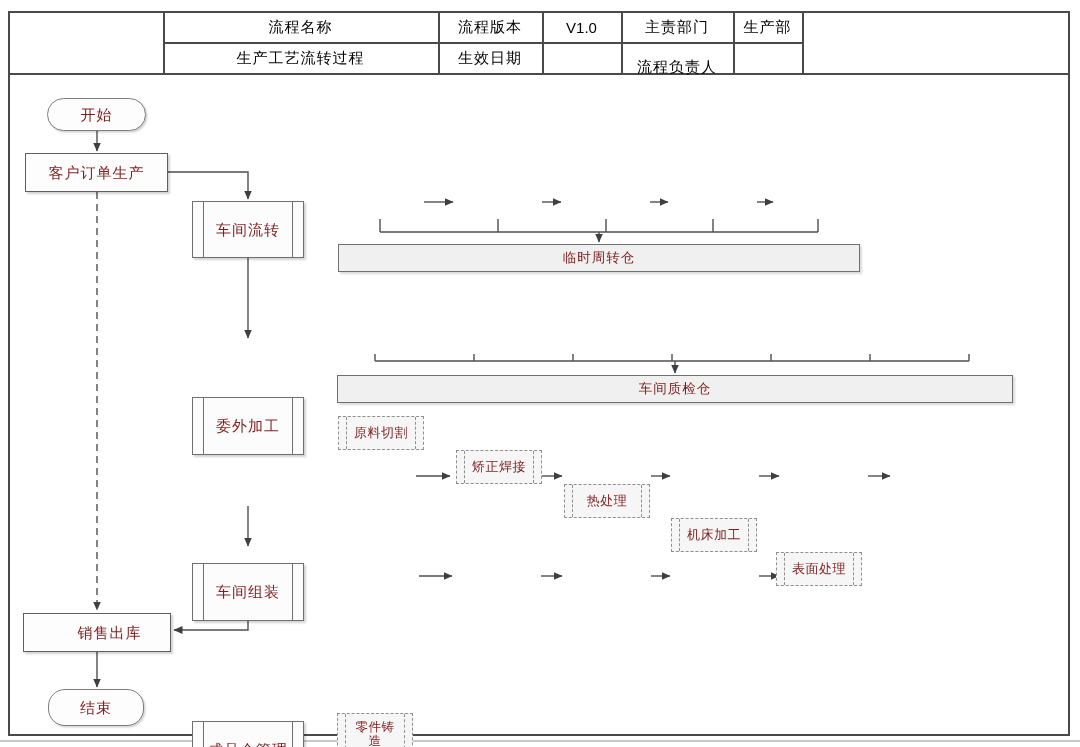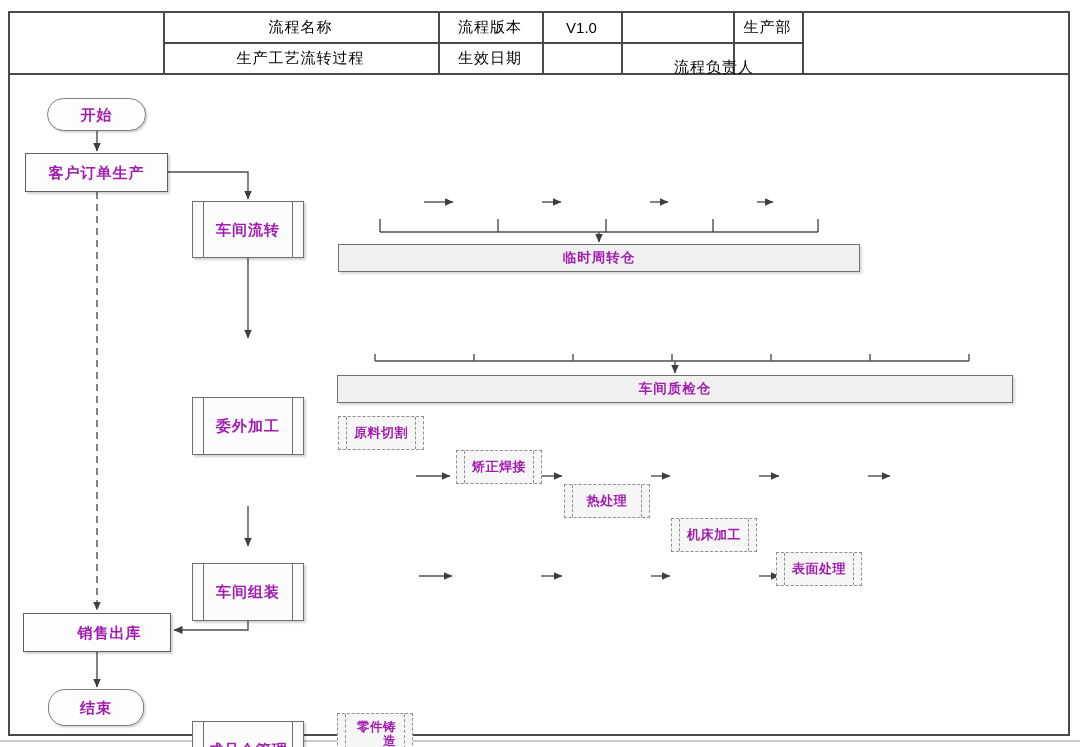--- a/index.html
+++ b/index.html
@@ -9,32 +9,32 @@
   
   .frame{border:2px solid #4a4a4a;background:transparent;}
   .hline{background:#4a4a4a;height:2px;}
   .vline{background:#4a4a4a;width:2px;}
   .shadow-line{background:#c9c9c9;}
   
   .cell{display:flex;align-items:center;justify-content:center;
         font-size:15px;letter-spacing:1px;color:#000;}
   
   .node{display:flex;align-items:center;justify-content:center;text-align:center;
-        font-size:15px;letter-spacing:1px;color:#a21caf;line-height:1.15;font-weight:bold;}
+        font-size:15px;letter-spacing:1px;color:#7f1d1d;line-height:1.15;}
   .stadium{background:#fdfdfd;border:1.5px solid #7e7e7e;border-radius:17px;
            box-shadow:1.5px 1.5px 2px rgba(0,0,0,.18);}
   .proc{background:#fdfdfd;border:1.5px solid #5f5f5f;
         box-shadow:1.5px 1.5px 2px rgba(0,0,0,.18);}
   .subproc{background:#fcfcfc;border:1.5px solid #707070;position:relative;
            box-shadow:1.5px 1.5px 2px rgba(0,0,0,.18);}
   .subproc::before,.subproc::after{content:"";position:absolute;top:0;bottom:0;
            width:0;border-left:1.5px solid #707070;}
   .subproc::before{left:10px;} .subproc::after{right:10px;}
   .step{background:#f6f6f6;border:1.5px dashed #8f8f8f;position:relative;
-        font-size:13px;letter-spacing:.5px;text-align:right;}
+        font-size:13px;letter-spacing:.5px;}
   .step::before,.step::after{content:"";position:absolute;top:0;bottom:0;
         width:0;border-left:1.5px dashed #8f8f8f;}
   .step::before{left:7px;} .step::after{right:7px;}
   .step .lbl{display:block;}
   .narrow .lbl{width:42px;margin:4px auto;font-size:12.5px;}
   .wh{background:#f0f0f0;border:1.5px solid #707070;font-size:13.5px;
       box-shadow:1.5px 1.5px 2px rgba(0,0,0,.15);}
   svg.connectors{position:absolute;left:0;top:0;}
 </style>
 </head>
@@ -50,25 +50,26 @@
   <div class="abs vline" style="left:163px;top:11px;height:63px;"></div>
   <div class="abs vline" style="left:438px;top:11px;height:63px;width:1.5px;"></div>
   <div class="abs vline" style="left:542px;top:11px;height:63px;width:1.5px;"></div>
   <div class="abs vline" style="left:621px;top:11px;height:63px;width:1.5px;"></div>
   <div class="abs vline" style="left:733px;top:11px;height:63px;width:1.5px;"></div>
   <div class="abs vline" style="left:802px;top:11px;height:63px;width:1.5px;"></div>
 
   <div class="abs cell" style="left:163px;top:11px;width:275px;height:32px;">流程名称</div>
   <div class="abs cell" style="left:438px;top:11px;width:104px;height:32px;">流程版本</div>
   <div class="abs cell" style="left:542px;top:11px;width:79px;height:32px;letter-spacing:0;">V1.0</div>
+  <div class="abs cell" style="left:621px;top:11px;width:112px;height:32px;">主责部门</div>
   <div class="abs cell" style="left:733px;top:11px;width:69px;height:32px;">生产部</div>
   <div class="abs cell" style="left:163px;top:43px;width:275px;height:31px;">生产工艺流转过程</div>
   <div class="abs cell" style="left:438px;top:43px;width:104px;height:31px;border-radius:7px;">生效日期</div>
   <div class="abs cell" style="left:542px;top:43px;width:79px;height:31px;"></div>
-  <div class="abs cell" style="left:658px;top:43px;width:112px;height:48px;border-radius:11px;">流程负责人</div>
+  <div class="abs cell" style="left:621px;top:43px;width:112px;height:48px;border-radius:11px;">流程负责人</div>
   <div class="abs cell" style="left:733px;top:43px;width:69px;height:31px;"></div>
 
   <svg class="connectors" width="1080" height="747" viewBox="0 0 1080 747">
     <defs>
       <marker id="ah" markerWidth="10" markerHeight="9" refX="8.5" refY="4" orient="auto" markerUnits="userSpaceOnUse">
         <path d="M0,0 L9,4 L0,8 z" fill="#3f3f3f"></path>
       </marker>
     </defs>
     <g stroke="#4f4f4f" stroke-width="1.4" fill="none">
 

